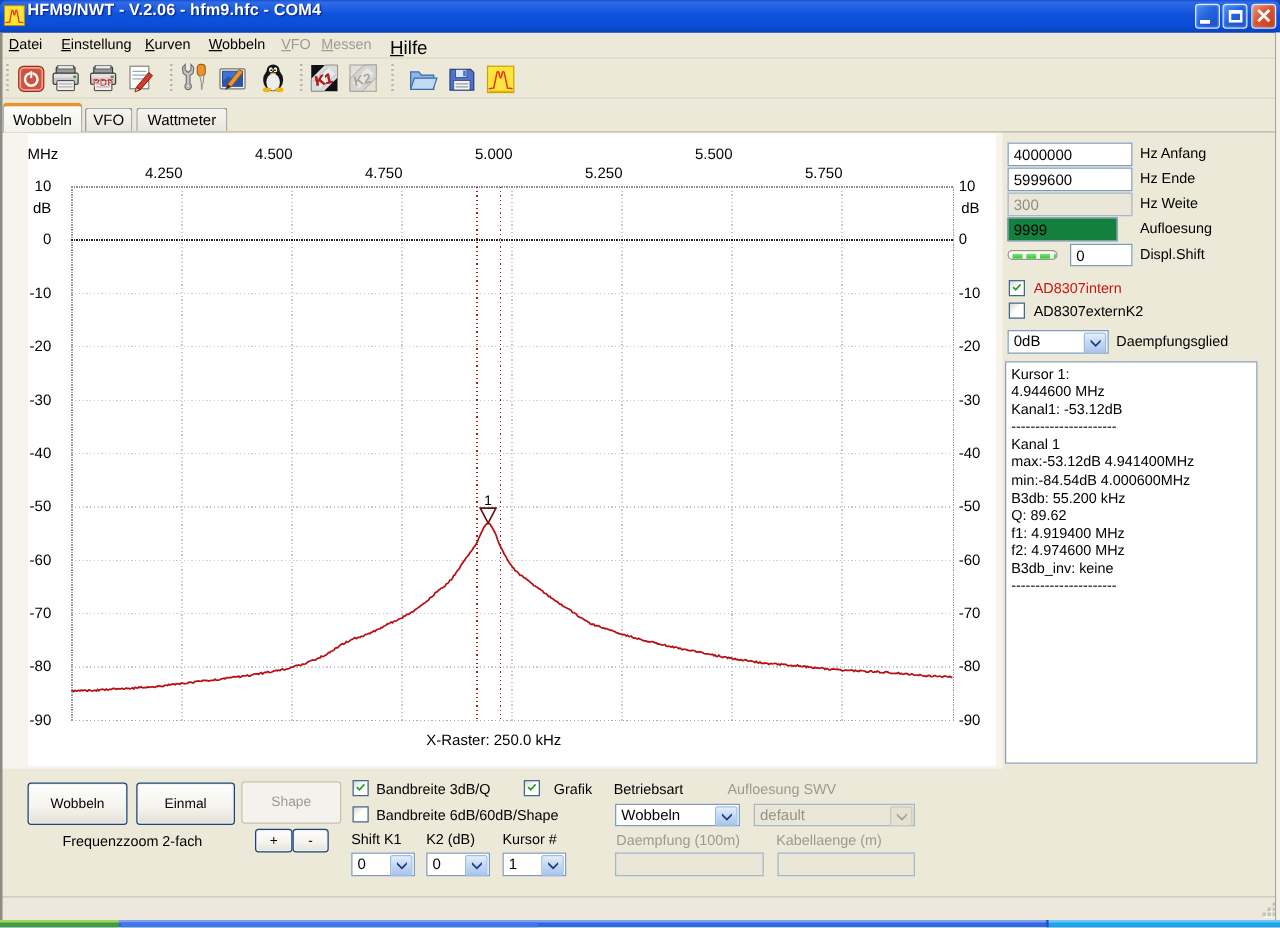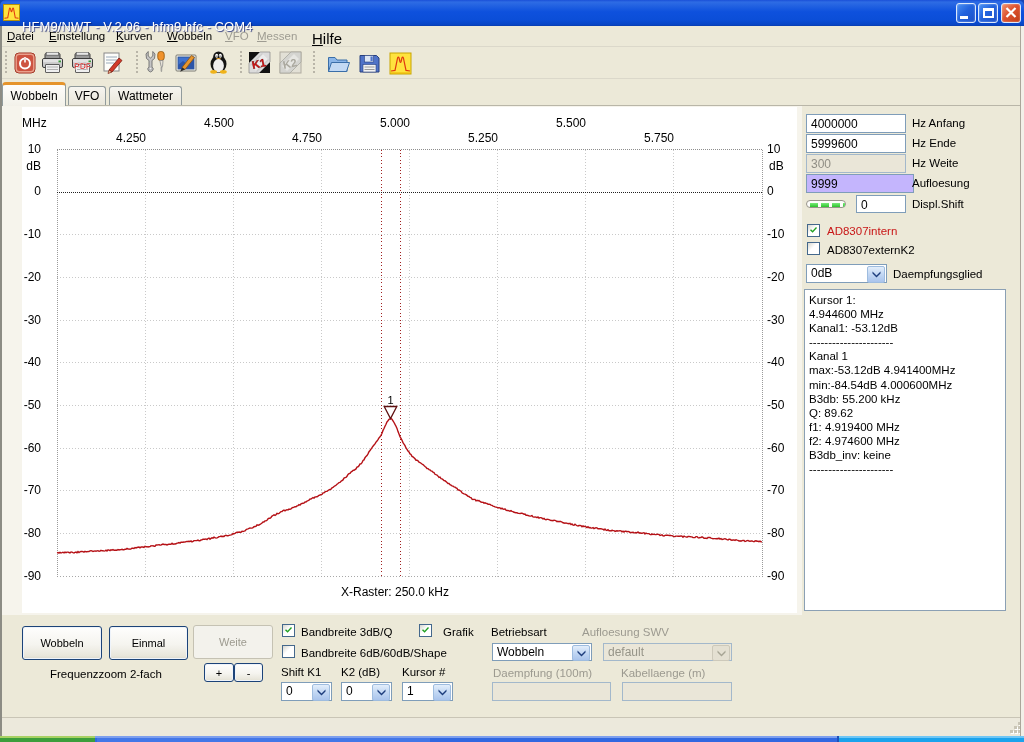--- a/index.html
+++ b/index.html
@@ -7,21 +7,21 @@
 <div style="position:absolute;left:0;top:26px;width:1024px;height:691px;background:#ece9d8"></div>
 <div style="position:absolute;left:0;top:26px;width:1.5px;height:710px;background:#8c8c84;z-index:5"></div>
 <div style="position:absolute;left:1020px;top:26px;width:1px;height:710px;background:#aaa69a;z-index:5"></div>
 <div style="position:absolute;left:1021px;top:26px;width:3px;height:710px;background:#f2f0e8;z-index:5"></div>
 <div style="position:absolute;left:0;top:0;width:1024px;height:26px;background:#1845b4"></div>
 <div style="position:absolute;left:0;top:0;width:1024px;height:26px;background:linear-gradient(180deg,#1a50d8 0%,#2e6ce4 8%,#0e51dd 45%,#0b4ed8 75%,#0845c4 96%,#0a3ba8 100%);border-radius:6px 6px 0 0">
 <svg style="position:absolute;left:2.5px;top:3.5px" width="17" height="17" viewBox="0 0 18 18">
 <rect x="0.5" y="0.5" width="17" height="17" fill="#ffe33e" stroke="#b89000"></rect>
 <path d="M1.5,15 L5,14.6 L6.8,5 Q7.3,3.6 7.9,5 L8.5,7.6 Q9,9 9.5,7.6 L10.1,5 Q10.7,3.6 11.2,5 L13,14.6 L16.5,15" fill="none" stroke="#e03a10" stroke-width="1.1"></path>
     </svg>
-<div style="position:absolute;left:22px;top:19px;color:#fff;font-size:13px;font-weight:normal;text-shadow:1px 1px 1px rgba(10,24,106,0.8);letter-spacing:0.1px">HFM9/NWT&nbsp;-&nbsp;V.2.06&nbsp;-&nbsp;hfm9.hfc&nbsp;-&nbsp;COM4</div>
+<div style="position:absolute;left:22px;top:0;color:#fff;font-size:13px;font-weight:bold;text-shadow:1px 1px 1px rgba(10,24,106,0.8);letter-spacing:0.1px">HFM9/NWT&nbsp;-&nbsp;V.2.06&nbsp;-&nbsp;hfm9.hfc&nbsp;-&nbsp;COM4</div>
 <div style="position:absolute;left:956px;top:3px;width:20px;height:20px;box-sizing:border-box;border:1px solid #dce8fb;border-radius:3px;background:linear-gradient(135deg,#4a90f4 0%,#2363dd 45%,#1c50c8 100%);box-shadow:inset 0 0 2px rgba(255,255,255,0.5)">
       <div style="position:relative;left:3px;top:12px;width:8px;height:3px;background:#fff"></div>
     </div>
     <div style="position:absolute;left:978px;top:3px;width:20px;height:20px;box-sizing:border-box;border:1px solid #dce8fb;border-radius:3px;background:linear-gradient(135deg,#4a90f4 0%,#2363dd 45%,#1c50c8 100%);box-shadow:inset 0 0 2px rgba(255,255,255,0.5)">
       <div style="position:relative;left:3.5px;top:3.5px;width:11px;height:10px;border:2px solid #fff;border-top-width:3px;box-sizing:border-box"></div>
     </div>
     <div style="position:absolute;left:1001px;top:3px;width:20px;height:20px;box-sizing:border-box;border:1px solid #dce8fb;border-radius:3px;background:linear-gradient(135deg,#f0926e 0%,#dd5330 45%,#c03a14 100%);box-shadow:inset 0 0 2px rgba(255,255,255,0.5)">
       <svg width="18" height="18" style="position:absolute;left:0;top:0">
         <path d="M4.5,4 L13.5,13 M13.5,4 L4.5,13" stroke="#fff" stroke-width="2.2"></path>
       </svg>
@@ -201,21 +201,21 @@
 <text x="767" y="475" style="font-size:12px;fill:#000">-90</text>
 <text x="395" y="491" text-anchor="middle" style="font-size:12px;fill:#000">X-Raster: 250.0 kHz</text>
 <text x="390.5" y="299" text-anchor="middle" font-size="11" fill="#000000">1</text>
 </svg>
 <div style="position:absolute;left:806px;top:114px;width:100px;height:19px;border:1px solid #7f9db9;background:#fff;color:#000;font-size:12px;line-height:19px;padding-left:4px;box-sizing:border-box">4000000</div>
 <div style="position:absolute;left:912px;top:117px;font-size:11.5px;color:#000;white-space:nowrap">Hz Anfang</div>
 <div style="position:absolute;left:806px;top:134px;width:100px;height:19px;border:1px solid #7f9db9;background:#fff;color:#000;font-size:12px;line-height:19px;padding-left:4px;box-sizing:border-box">5999600</div>
 <div style="position:absolute;left:912px;top:137px;font-size:11.5px;color:#000;white-space:nowrap">Hz Ende</div>
 <div style="position:absolute;left:806px;top:154px;width:100px;height:19px;border:1px solid #a3b8cb;background:#eae6d8;color:#8f8d84;font-size:12px;line-height:19px;padding-left:4px;box-sizing:border-box">300</div>
 <div style="position:absolute;left:912px;top:157px;font-size:11.5px;color:#000;white-space:nowrap">Hz Weite</div>
-<div style="position:absolute;left:806px;top:174px;width:108px;height:19px;border:1px solid #7f9db9;background:#c4b5fd;color:#000;font-size:12px;line-height:19px;padding-left:4px;box-sizing:border-box">9999</div>
+<div style="position:absolute;left:806px;top:174px;width:88px;height:19px;border:1px solid #7f9db9;background:#15803d;color:#000;font-size:12px;line-height:19px;padding-left:4px;box-sizing:border-box">9999</div>
 <div style="position:absolute;left:912px;top:177px;font-size:11.5px;color:#000;white-space:nowrap">Aufloesung</div>
 <div style="position:absolute;left:806px;top:200px;width:40px;height:8px;border:1px solid #98948a;border-radius:4px;background:#fdfdfb;box-sizing:border-box;overflow:hidden">
     <div style="position:relative;width:100%;height:100%">
       <div style="position:absolute;left:3px;top:1.5px;width:8px;height:4px;background:linear-gradient(180deg,#79e979,#2cc42c)"></div>
       <div style="position:absolute;left:14px;top:1.5px;width:8px;height:4px;background:linear-gradient(180deg,#79e979,#2cc42c)"></div>
       <div style="position:absolute;left:25px;top:1.5px;width:8px;height:4px;background:linear-gradient(180deg,#79e979,#2cc42c)"></div>
       <div style="position:absolute;left:36px;top:1.5px;width:2px;height:4px;background:linear-gradient(180deg,#79e979,#2cc42c)"></div>
     </div>
   </div>
 <div style="position:absolute;left:856px;top:195px;width:50px;height:18px;border:1px solid #7f9db9;background:#fff;color:#000;font-size:12px;line-height:18px;padding-left:4px;box-sizing:border-box">0</div>
@@ -233,21 +233,21 @@
 <div style="position:absolute;right:1px;top:1px;width:16px;height:15px;background:linear-gradient(180deg,#e3eefb 0%,#c2d7f3 50%,#a9c4ec 100%);border:1px solid #9ebcdf;border-radius:2px;display:flex;align-items:center;justify-content:center">
       <svg width="9" height="7" viewBox="0 0 9 7">
         <path d="M0.5,0.5 L4.5,4.5 L8.5,0.5 L8.5,2.5 L4.5,6.5 L0.5,2.5 Z" fill="#1d3d7c"></path>
       </svg>
     </div>
   </div>
 <div style="position:absolute;left:893px;top:268px;font-size:11.5px;color:#000;white-space:nowrap">Daempfungsglied</div>
 <div style="position:absolute;left:804px;top:289px;width:202px;height:322px;border:1px solid #8ba0b4;background:#fff;box-sizing:border-box;font-size:11.5px;line-height:14.1px;padding:3px 0 0 4px;color:#000">Kursor 1:<br>4.944600 MHz<br>Kanal1: -53.12dB<br>----------------------<br>Kanal 1<br>max:-53.12dB 4.941400MHz<br>min:-84.54dB 4.000600MHz<br>B3db: 55.200 kHz<br>Q: 89.62<br>f1: 4.919400 MHz<br>f2: 4.974600 MHz<br>B3db_inv: keine<br>----------------------</div>
 <div style="position:absolute;left:22px;top:626px;width:78px;height:32px;border:1px solid #1c4378;border-radius:3px;background:linear-gradient(180deg,#fefefd 0%,#f5f4ef 55%,#e8e6db 90%,#dcd9cb 100%);color:#000;font-size:11px;display:flex;align-items:center;justify-content:center;box-shadow:inset 0 0 0 1px #eef3fa">Wobbeln</div>
 <div style="position:absolute;left:109px;top:626px;width:77px;height:32px;border:1px solid #1c4378;border-radius:3px;background:linear-gradient(180deg,#fefefd 0%,#f5f4ef 55%,#e8e6db 90%,#dcd9cb 100%);color:#000;font-size:11px;display:flex;align-items:center;justify-content:center;box-shadow:inset 0 0 0 1px #eef3fa">Einmal</div>
-<div style="position:absolute;left:193px;top:625px;width:78px;height:32px;border:1px solid #c5c2b3;border-radius:3px;background:#f3f2ec;color:#9d9b90;font-size:11px;display:flex;align-items:center;justify-content:center">Weite</div>
+<div style="position:absolute;left:193px;top:625px;width:78px;height:32px;border:1px solid #c5c2b3;border-radius:3px;background:#f3f2ec;color:#9d9b90;font-size:11px;display:flex;align-items:center;justify-content:center">Shape</div>
 <div style="position:absolute;left:50px;top:668px;font-size:11.5px;color:#000;white-space:nowrap">Frequenzzoom 2-fach</div>
 <div style="position:absolute;left:204px;top:663px;width:28px;height:17px;border:1px solid #1c4378;border-radius:3px;background:linear-gradient(180deg,#fefefd 0%,#f5f4ef 55%,#e8e6db 90%,#dcd9cb 100%);color:#000;font-size:11px;display:flex;align-items:center;justify-content:center;box-shadow:inset 0 0 0 1px #eef3fa">+</div>
 <div style="position:absolute;left:234px;top:663px;width:27px;height:17px;border:1px solid #1c4378;border-radius:3px;background:linear-gradient(180deg,#fefefd 0%,#f5f4ef 55%,#e8e6db 90%,#dcd9cb 100%);color:#000;font-size:11px;display:flex;align-items:center;justify-content:center;box-shadow:inset 0 0 0 1px #eef3fa">-</div>
 <div style="position:absolute;left:282px;top:624px;width:13px;height:13px;border:1px solid #44688c;background:linear-gradient(135deg,#d6d6ce 0%,#fff 45%);box-sizing:border-box;display:flex;align-items:center;justify-content:center">
     <svg width="9" height="9" viewBox="0 0 9 9">
       <path d="M1,4.2 L2,3.2 L3.6,4.8 L7,1 L8,2 L3.6,6.8 Z" fill="#21a121"></path>
     </svg>
   </div>
 <div style="position:absolute;left:301px;top:626px;font-size:11.5px;color:#000;white-space:nowrap">Bandbreite 3dB/Q</div>
 <div style="position:absolute;left:282px;top:645px;width:13px;height:13px;border:1px solid #44688c;background:linear-gradient(135deg,#d6d6ce 0%,#fff 45%);box-sizing:border-box;display:flex;align-items:center;justify-content:center"></div>

